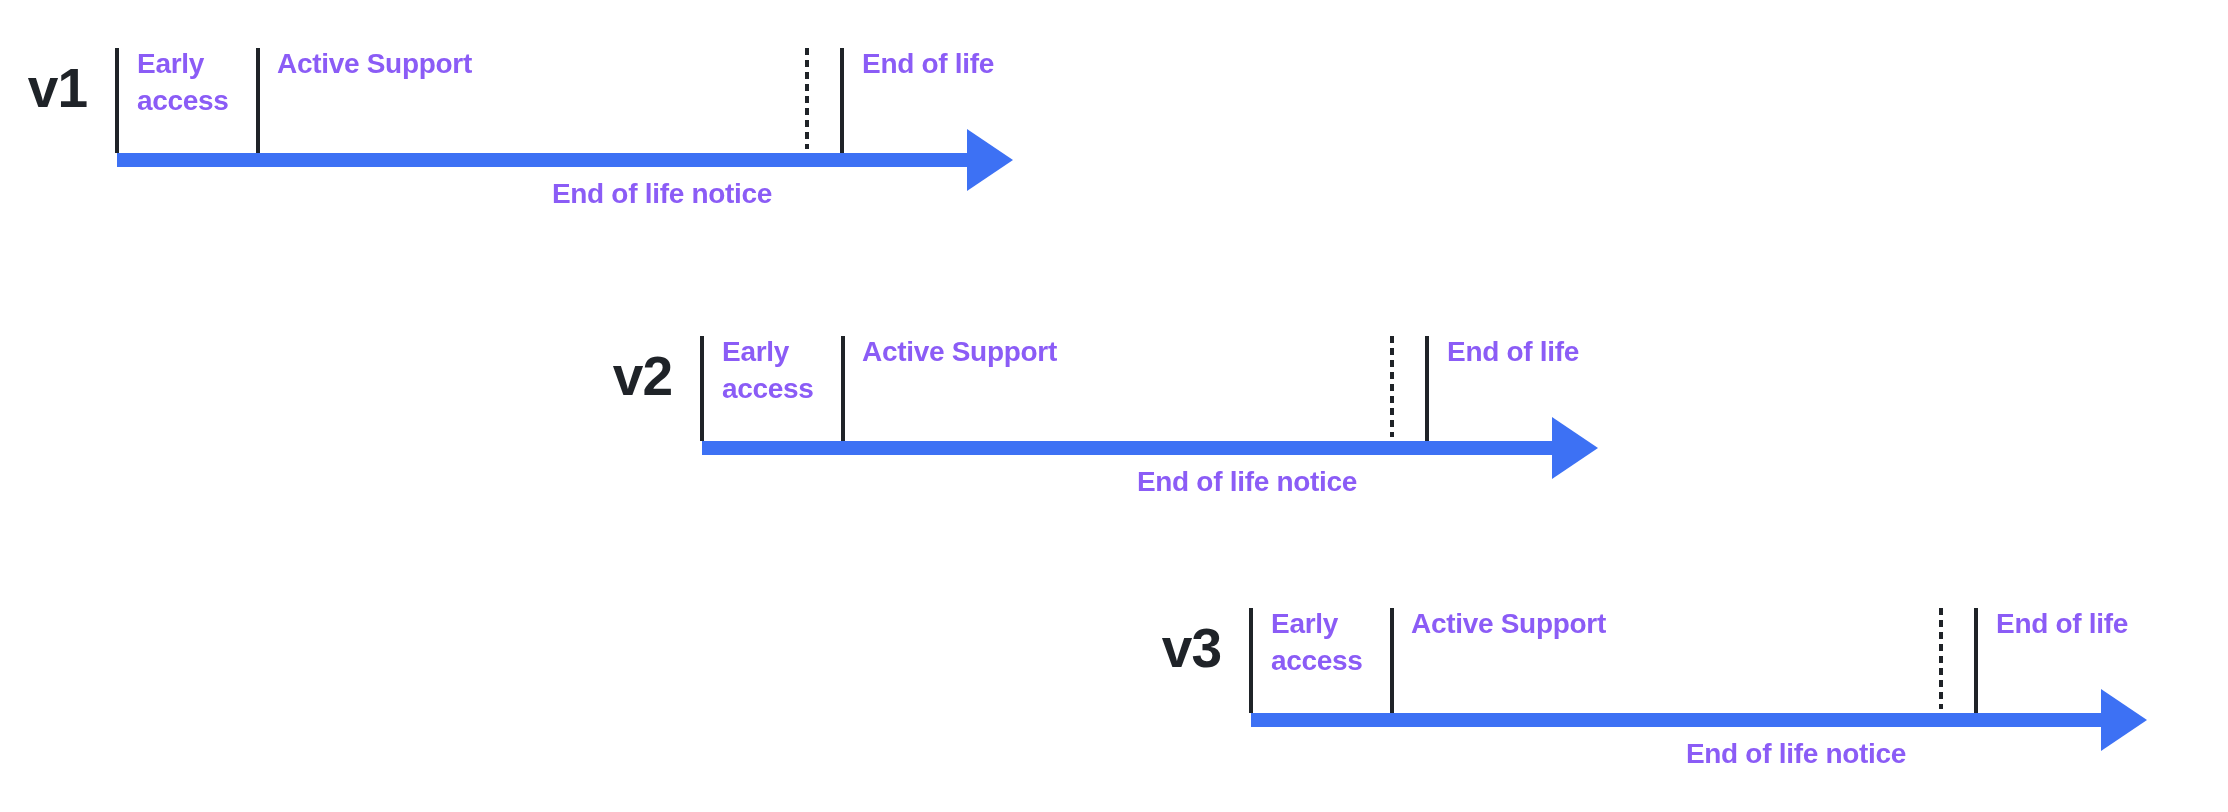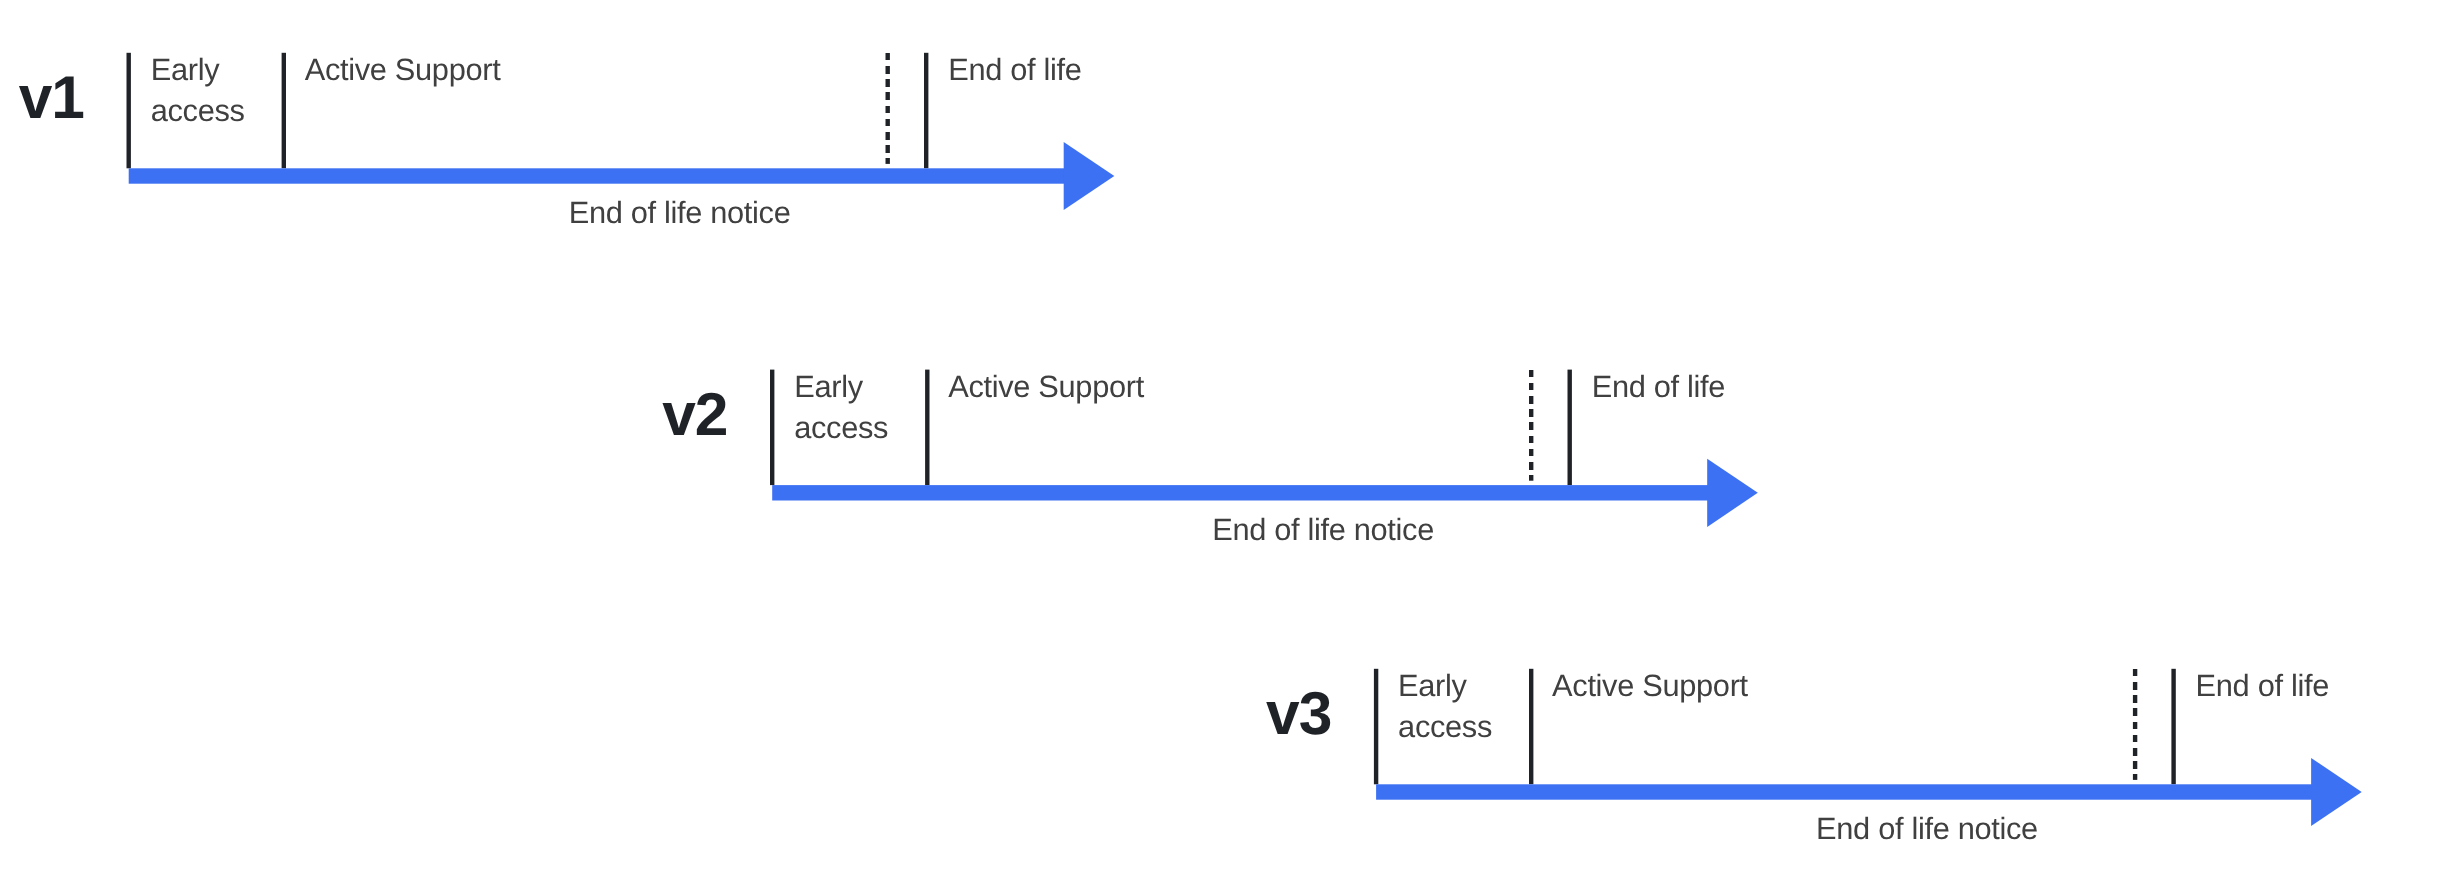--- a/index.html
+++ b/index.html
@@ -22,20 +22,21 @@
   .t3 { left: 1151px; top: 605px; }
 
   .version {
     position: absolute;
     left: 0; top: 16px;
     width: 70px;
     font-size: 55px;
     line-height: 55px;
     font-weight: 700;
     letter-spacing: -1px;
+    text-align: right;
     color: #1F2328;
   }
   .tick {
     position: absolute;
     top: 3px;
     width: 4px;
     height: 105px;
     background: #1F2328;
   }
   .tick-start  { left: 98px; }
@@ -61,29 +62,29 @@
     left: 950px; top: 84px;
     width: 0; height: 0;
     border-top: 31px solid transparent;
     border-bottom: 31px solid transparent;
     border-left: 46px solid #3D71F4;
   }
   .lbl {
     position: absolute;
     font-size: 28px;
     line-height: 37px;
-    font-weight: 400;
+    font-weight: 700;
     letter-spacing: -0.3px;
-    color: #404040;
+    color: #8b5cf6;
     white-space: nowrap;
   }
   .lbl.early  { left: 120px; top: 0; width: 112px; white-space: normal; }
   .lbl.active { left: 260px; top: 0; text-align: right; }
   .lbl.eol    { left: 845px; top: 0; width: 160px; }
-  .lbl.notice { left: 500px; top: 130px; width: 290px; text-align: left; }
+  .lbl.notice { left: 500px; top: 130px; width: 290px; text-align: center; }
 </style>
 </head>
 <body>
 
 <div class="canvas">
 
   <div class="timeline t1">
     <div class="version">v1</div>
     <div class="tick tick-start"></div>
     <div class="tick tick-active"></div>

